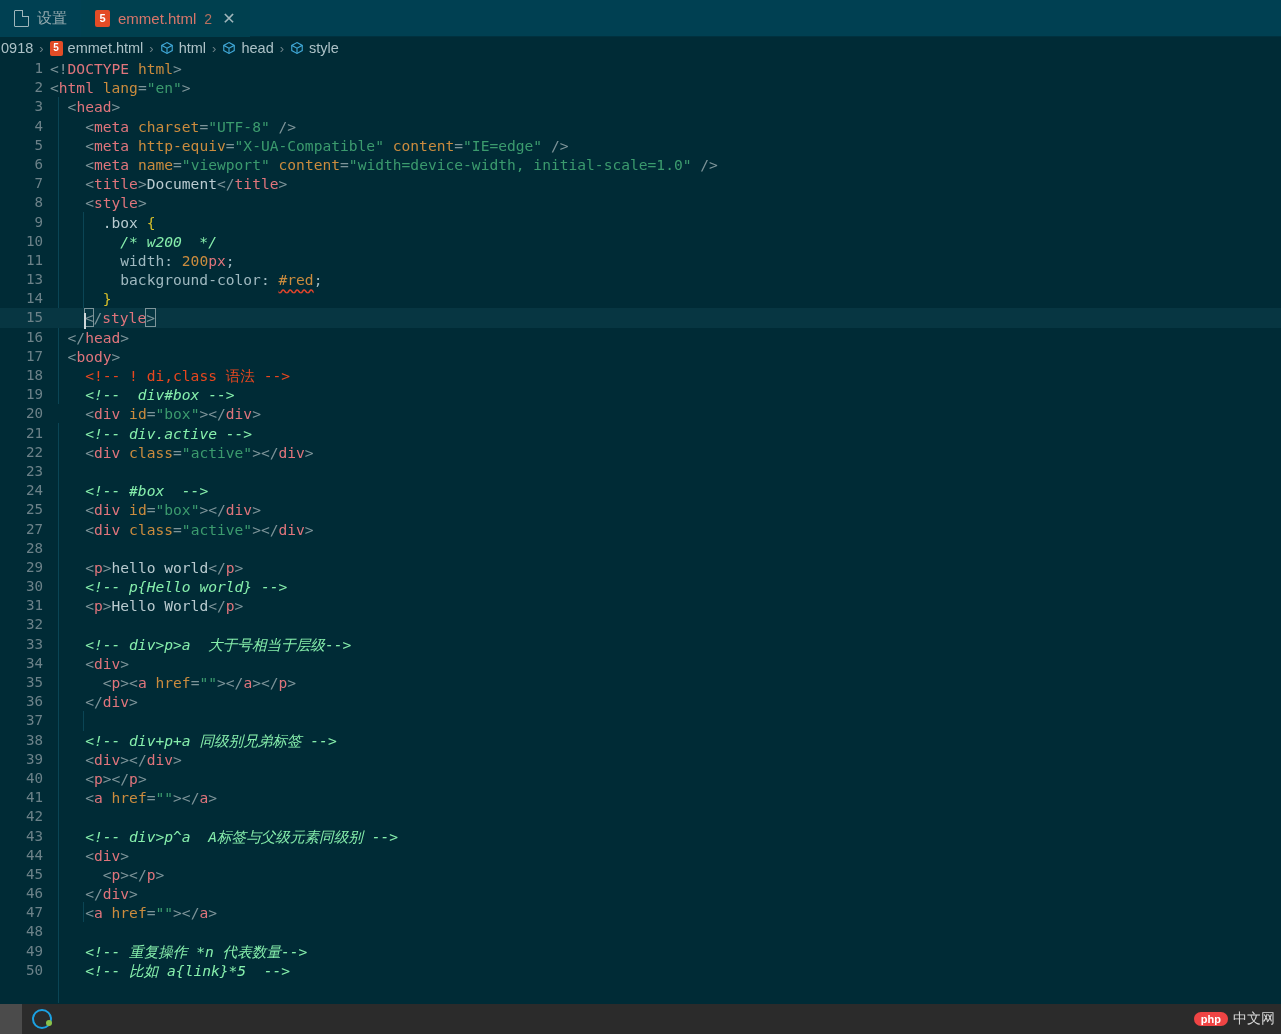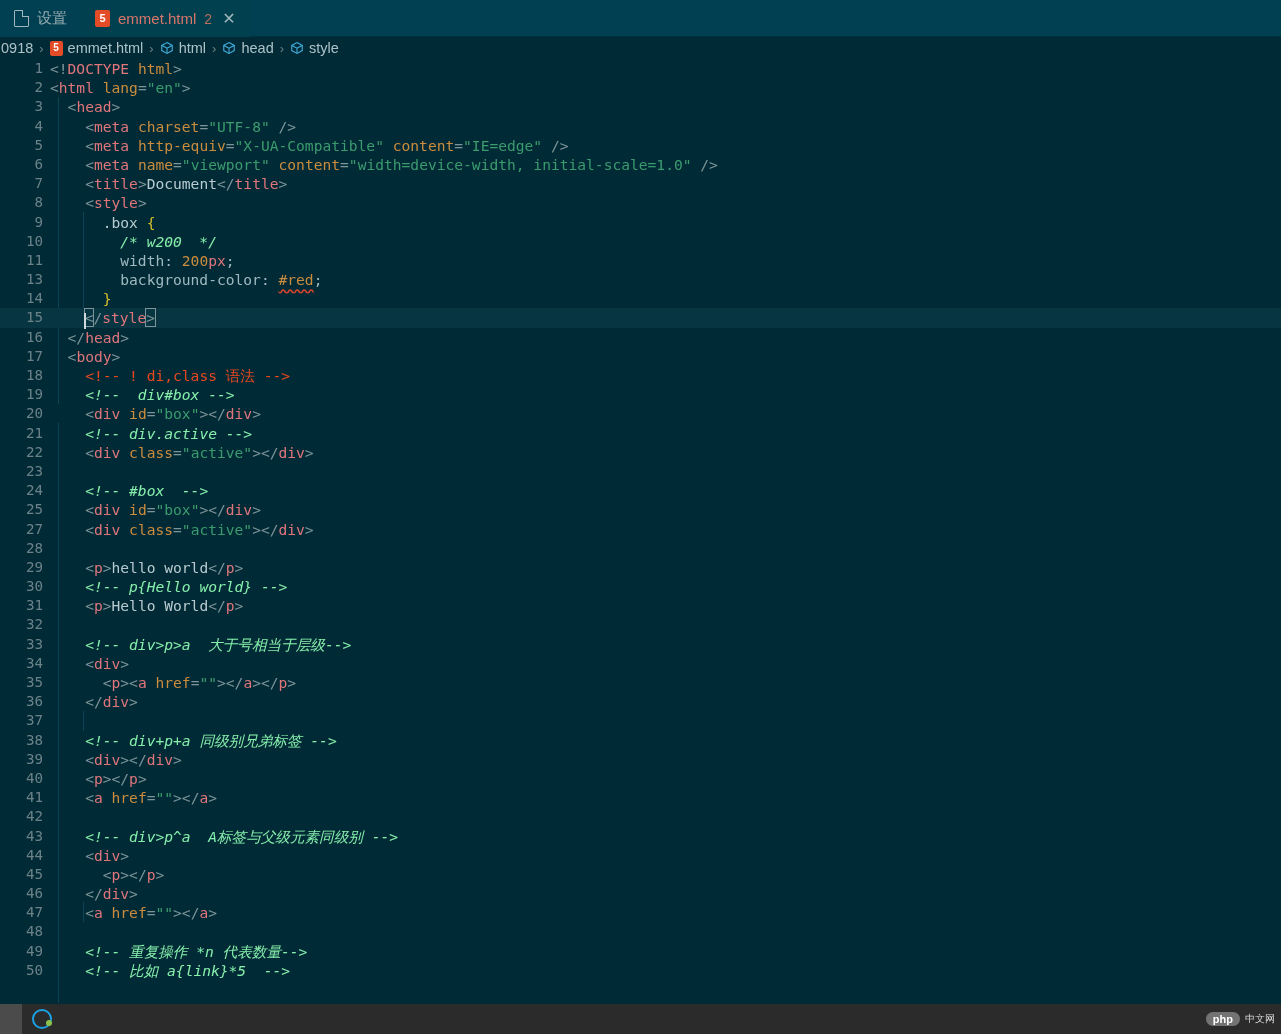--- a/index.html
+++ b/index.html
@@ -154,26 +154,26 @@
   }
   .cortana::after {
     content: ""; position: absolute; right: -2px; bottom: 1px;
     width: 6px; height: 6px; background: #8bc34a; border-radius: 50%;
   }
   .watermark {
     position: absolute; right: 6px; top: 50%; transform: translateY(-50%);
     display: flex; align-items: center; gap: 5px;
   }
   .wm-php {
-    background: #737373; color: #fff;
+    background: #ef4444; color: #fff;
     font-size: 11px; font-weight: bold;
     padding: 1px 7px; border-radius: 9px;
     font-family: "Liberation Sans", sans-serif;
   }
-  .wm-cn { color: #d8d8d8; font-size: 10px; }
+  .wm-cn { color: #d8d8d8; font-size: 14px; }
 </style>
 </head>
 <body>
 
 <div id="app">
 
   <div class="tabbar">
     <div class="tab inactive">
       <span class="icon-doc"></span>
       <span class="tab-title">设置</span>

